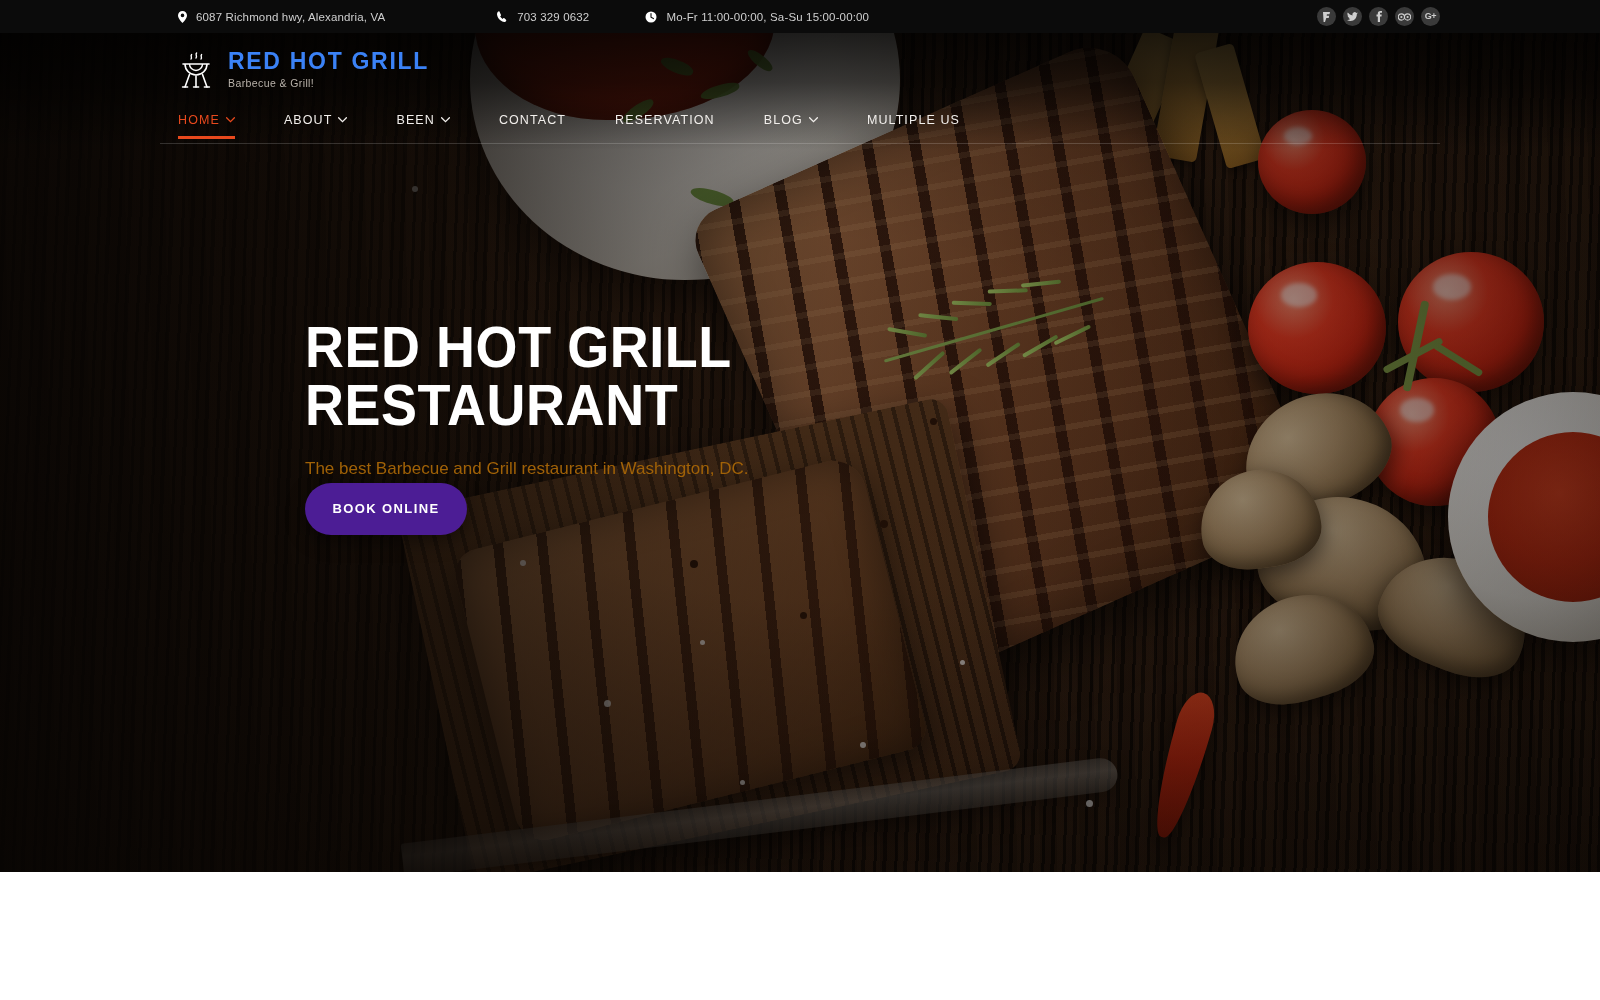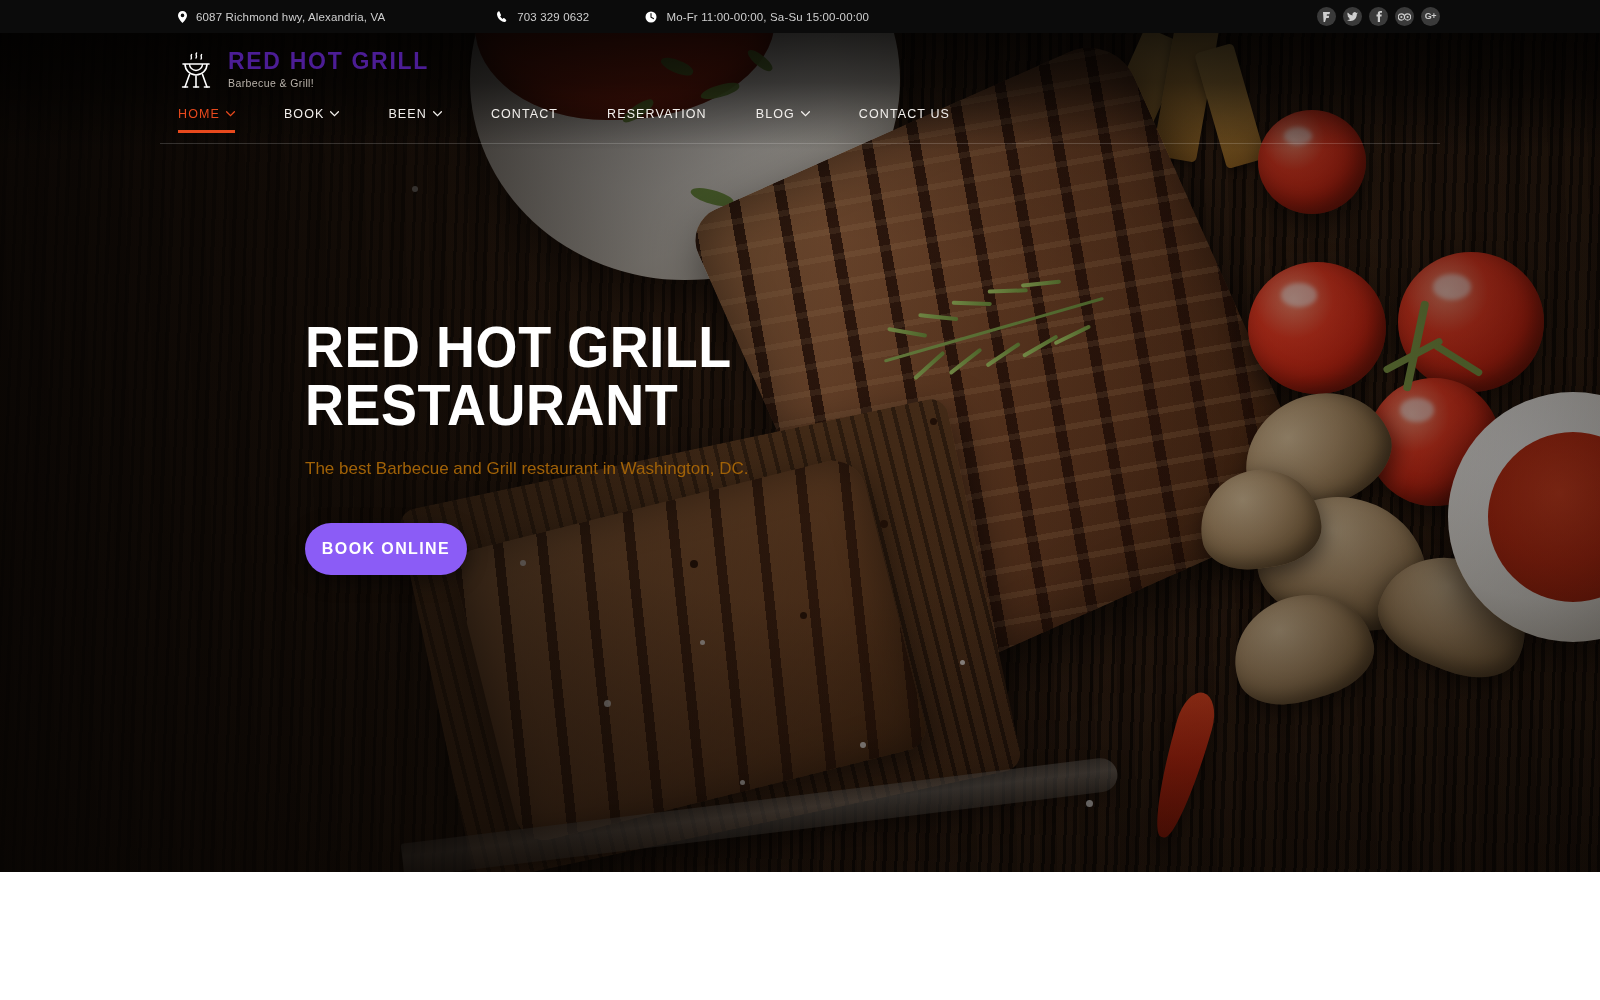--- a/index.html
+++ b/index.html
@@ -203,29 +203,29 @@
   }
 
   
   .header{ position:absolute; left:0; top:33px; width:100%; z-index:35; }
   .header-inner{ width:1280px; margin:0 auto; position:relative; }
 
   .brand{ display:flex; align-items:center; gap:14px; padding-top:16px; padding-left:18px; }
   .brand-icon{ width:36px; height:40px; flex:none; }
   .brand-txt{ display:flex; flex-direction:column; }
   .brand-name{
-    color:#4c1d95; font-size:23px; font-weight:bold; letter-spacing:1.7px; line-height:1.1;
+    color:#3b82f6; font-size:23px; font-weight:bold; letter-spacing:1.7px; line-height:1.1;
   }
   .brand-sub{
     color:#b9b2aa; font-size:10.5px; letter-spacing:.4px; margin-top:3px;
   }
 
   nav.mainnav{
     margin-top:18px; padding-left:18px;
-    display:flex; align-items:flex-start; gap:0;
+    display:flex; align-items:center; gap:0;
     border-bottom:1px solid rgba(255,255,255,.17);
     height:37px;
   }
   .nav-item{
     position:relative; display:flex; align-items:center; gap:6px;
     color:#f2efec; font-size:12.5px; letter-spacing:1.1px;
     padding:0 0 11px 0; margin-right:49px; cursor:pointer; white-space:nowrap;
   }
   .nav-item.active{ color:#e8491d; }
   .nav-item.active::after{
@@ -246,23 +246,23 @@
     color:#ffffff; font-size:58px; line-height:1.0; font-weight:bold;
     letter-spacing:.6px; margin-top:26px;
     font-family:"Liberation Sans Narrow","Liberation Sans", sans-serif;
     transform:scaleX(.93); transform-origin:left center;
   }
   .subline{
     color:#a16207; font-size:17px; line-height:1.58; margin-top:22px; max-width:560px;
   }
   .book-btn{
     display:inline-flex; align-items:center; justify-content:center;
-    margin-top:40px; width:162px; height:52px; border-radius:30px;
-    background:#8b5cf6; color:#fff; border:none; cursor:pointer;
-    font-size:16px; font-weight:bold; letter-spacing:1.4px;
+    width:162px; height:52px; border-radius:30px;
+    background:#4c1d95; color:#fff; border:none; cursor:pointer;
+    font-size:13px; font-weight:bold; letter-spacing:1.4px;
     font-family:"Liberation Sans", sans-serif;
     box-shadow:0 6px 20px rgba(0,0,0,.42);
   }
 
   
   .recog{
     position:absolute; left:0; top:872px; width:1600px; height:128px;
     background:#fff; display:flex; align-items:flex-end; justify-content:center;
   }
   .recog-title{
@@ -434,21 +434,21 @@
       <nav class="mainnav">
 
         <div class="nav-item active">
           <span>HOME</span>
           <svg class="caret" viewBox="0 0 9 6">
               <path d="M.6.8L4.5 4.6 8.4.8" fill="none" stroke="#e8491d" stroke-width="1.3" stroke-linecap="round"></path>
             </svg>
         </div>
 
         <div class="nav-item">
-          <span>BOOK</span>
+          <span>ABOUT</span>
           <svg class="caret" viewBox="0 0 9 6">
               <path d="M.6.8L4.5 4.6 8.4.8" fill="none" stroke="#f2efec" stroke-width="1.3" stroke-linecap="round"></path>
             </svg>
         </div>
 
         <div class="nav-item">
           <span>BEEN</span>
           <svg class="caret" viewBox="0 0 9 6">
               <path d="M.6.8L4.5 4.6 8.4.8" fill="none" stroke="#f2efec" stroke-width="1.3" stroke-linecap="round"></path>
             </svg>
@@ -463,21 +463,21 @@
         </div>
 
         <div class="nav-item">
           <span>BLOG</span>
           <svg class="caret" viewBox="0 0 9 6">
               <path d="M.6.8L4.5 4.6 8.4.8" fill="none" stroke="#f2efec" stroke-width="1.3" stroke-linecap="round"></path>
             </svg>
         </div>
 
         <div class="nav-item">
-          <span>CONTACT US</span>
+          <span>MULTIPLE US</span>
         </div>
 
       </nav>
     </div>
   </div>
 
   <div class="hero-content">
     <div class="hero-box">
       <div class="headline">RED HOT GRILL RESTAURANT</div>
       <div class="subline">

